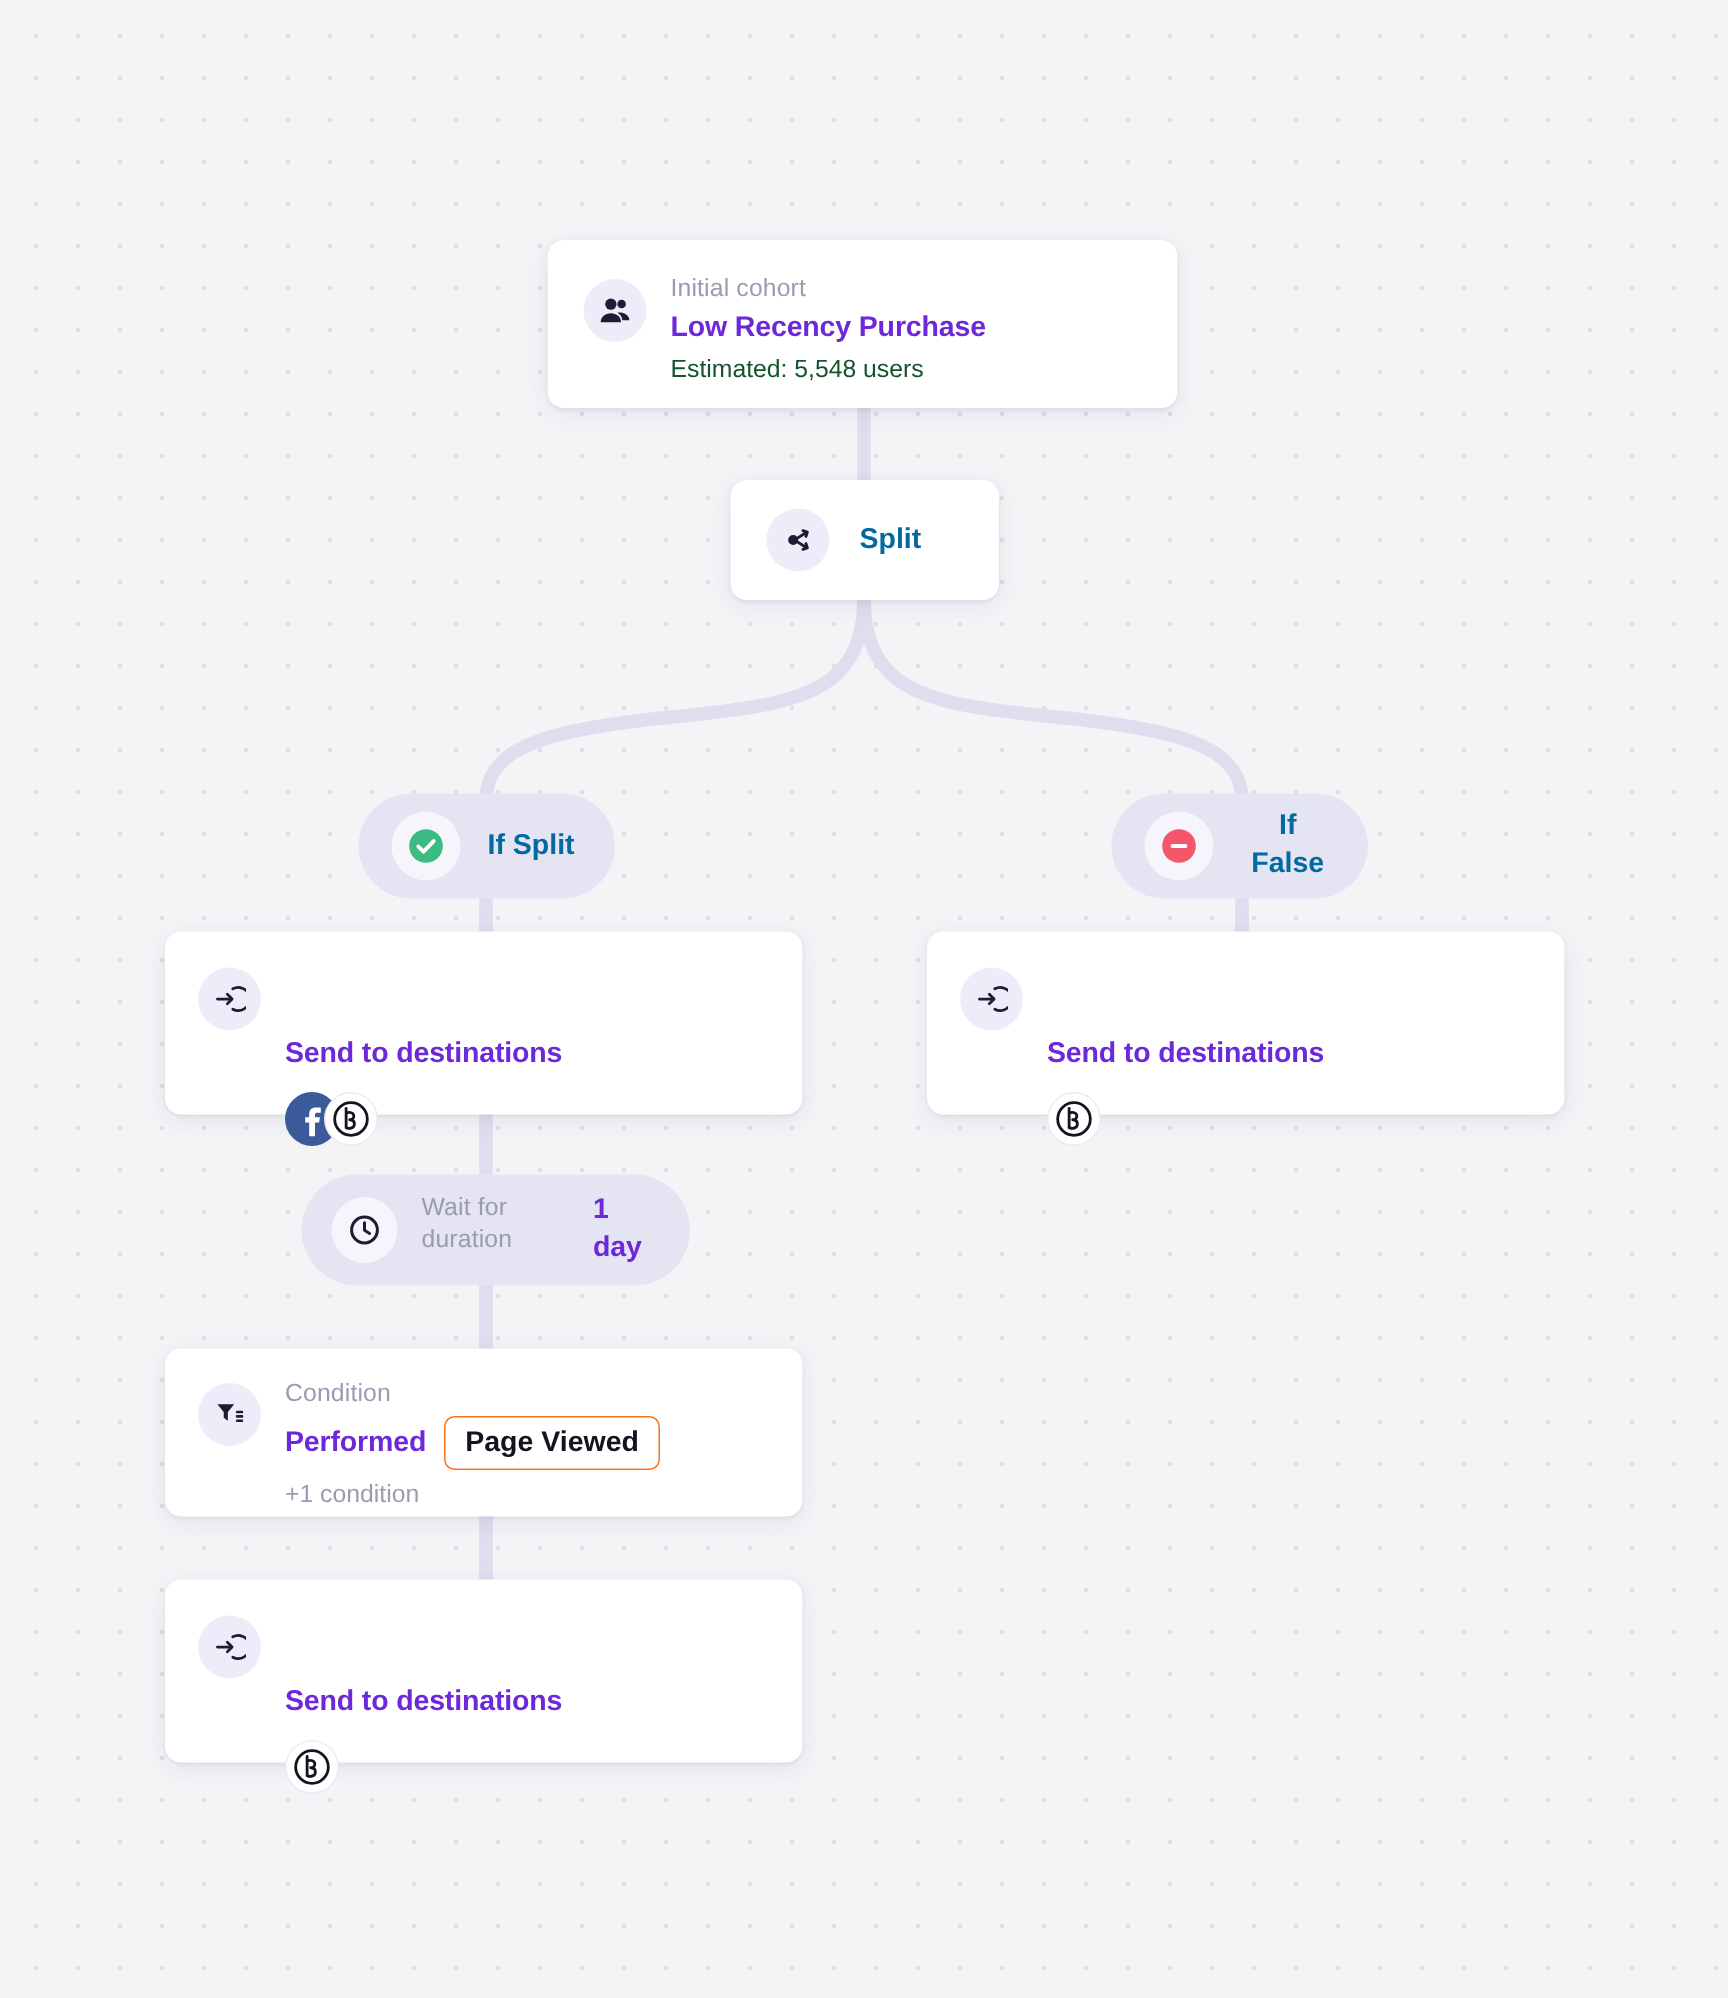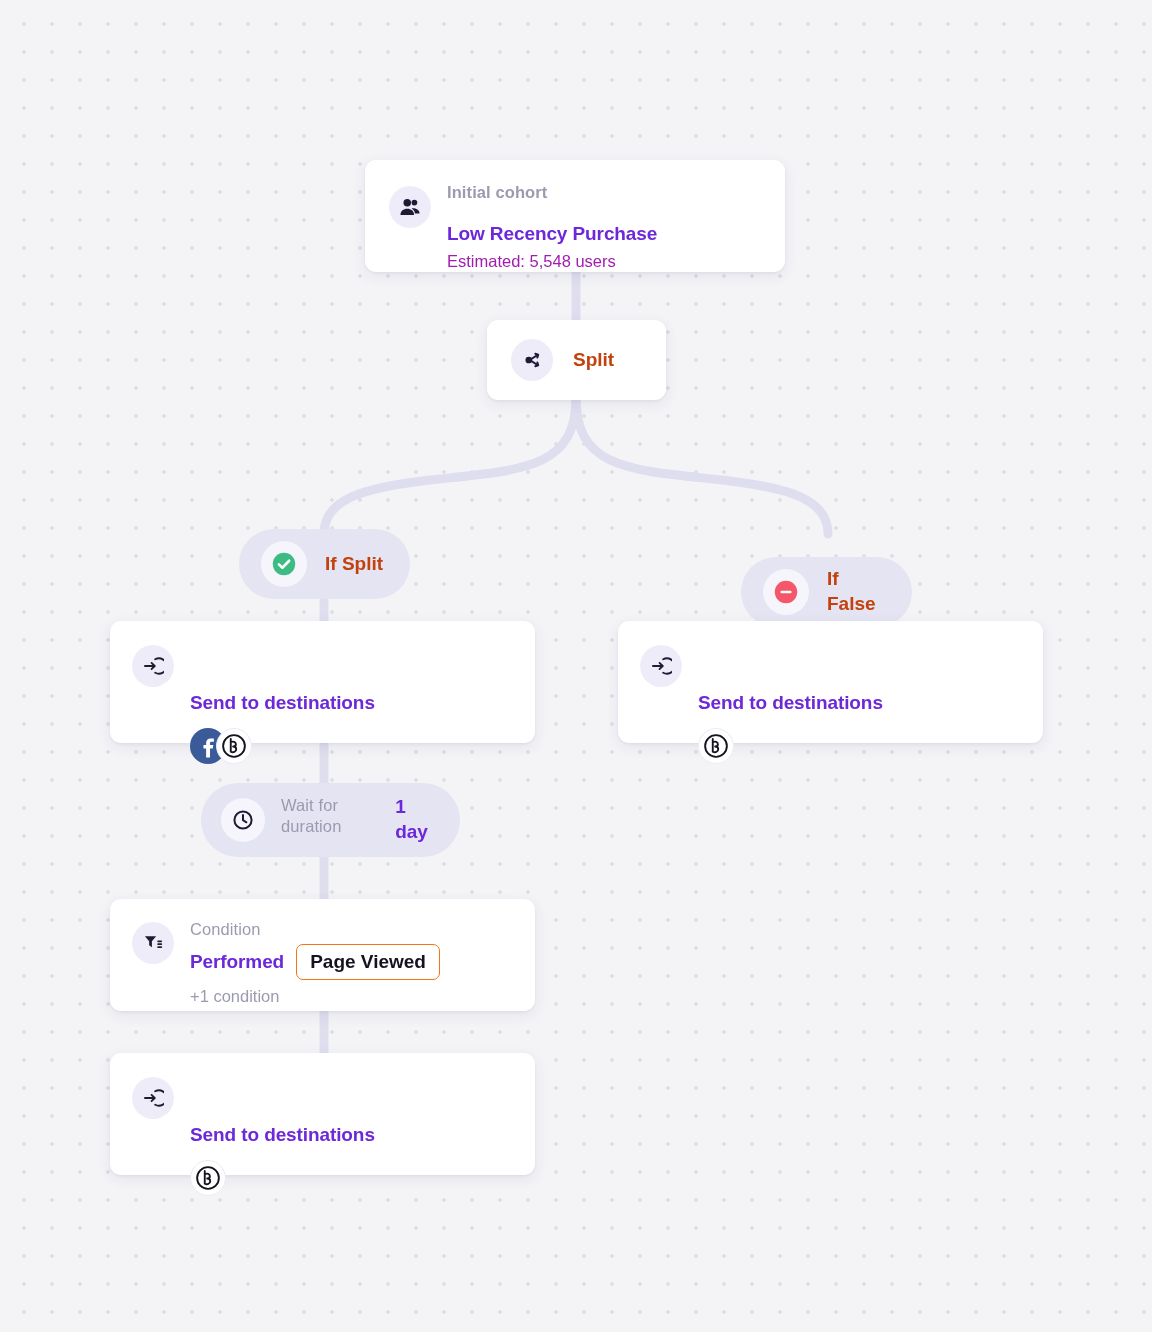--- a/index.html
+++ b/index.html
@@ -61,42 +61,42 @@
     letter-spacing: .1px;
   }
   .label-strong {
     color: #6d28d9;
     font-size: 19px;
     font-weight: 700;
     line-height: 1.3;
     letter-spacing: -.1px;
   }
   .label-plain {
-    color: #c2410c;
+    color: #0369a1;
     font-size: 19px;
     font-weight: 700;
     line-height: 1.3;
   }
 
   
   #node-cohort { left: 365px; top: 160px; width: 420px; height: 112px; }
   #node-cohort .card { width: 100%; height: 100%; padding: 22px 24px; align-items: flex-start; }
   #node-cohort .icon-badge { width: 42px; height: 42px; margin-top: 4px; }
   #node-cohort .txt { display: flex; flex-direction: column; gap: 3px; }
-  #node-cohort .label-muted { margin-bottom: 16px; font-weight: bold; }
-  #node-cohort .sub { color: #a21caf; font-size: 16.5px; margin-top: 3px; }
+  #node-cohort .label-muted { margin-bottom: 1px; }
+  #node-cohort .sub { color: #14532d; font-size: 16.5px; margin-top: 3px; }
 
   
   #node-split { left: 487px; top: 320px; width: 179px; height: 80px; }
   #node-split .card { width: 100%; height: 100%; padding: 0 24px; align-items: center; gap: 20px; }
   #node-split .icon-badge { width: 42px; height: 42px; }
 
   
   #pill-true  { left: 239px; top: 529px; width: 171px; height: 70px; }
-  #pill-false { left: 741px; top: 557px; width: 171px; height: 70px; }
+  #pill-false { left: 741px; top: 529px; width: 171px; height: 70px; text-align: center; }
   .branch .pill { width: 100%; height: 100%; padding: 0 22px; gap: 18px; }
   .branch .icon-badge { width: 46px; height: 46px; }
 
   
   #node-dest-true  { left: 110px; top: 621px; width: 425px; height: 122px; }
   #node-dest-false { left: 618px; top: 621px; width: 425px; height: 122px; }
   #node-dest-final { left: 110px; top: 1053px; width: 425px; height: 122px; }
   .dest .card { width: 100%; height: 100%; padding: 22px 22px 18px 22px; }
   .dest .icon-badge { width: 42px; height: 42px; margin-top: 2px; }
   .dest .body { display: flex; flex-direction: column; gap: 12px; margin-top: 48px; }

